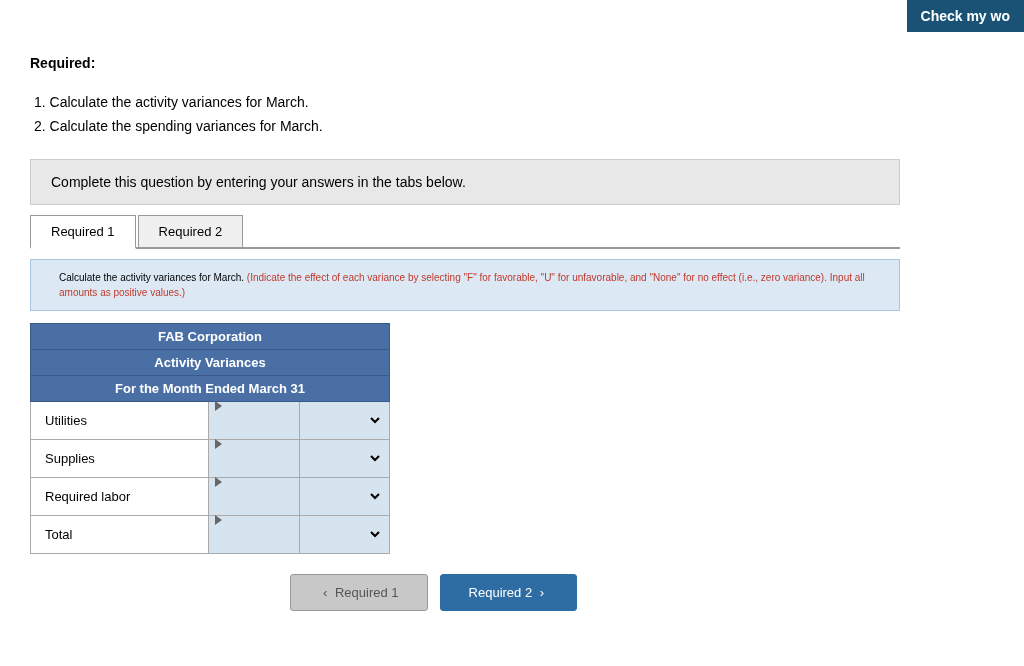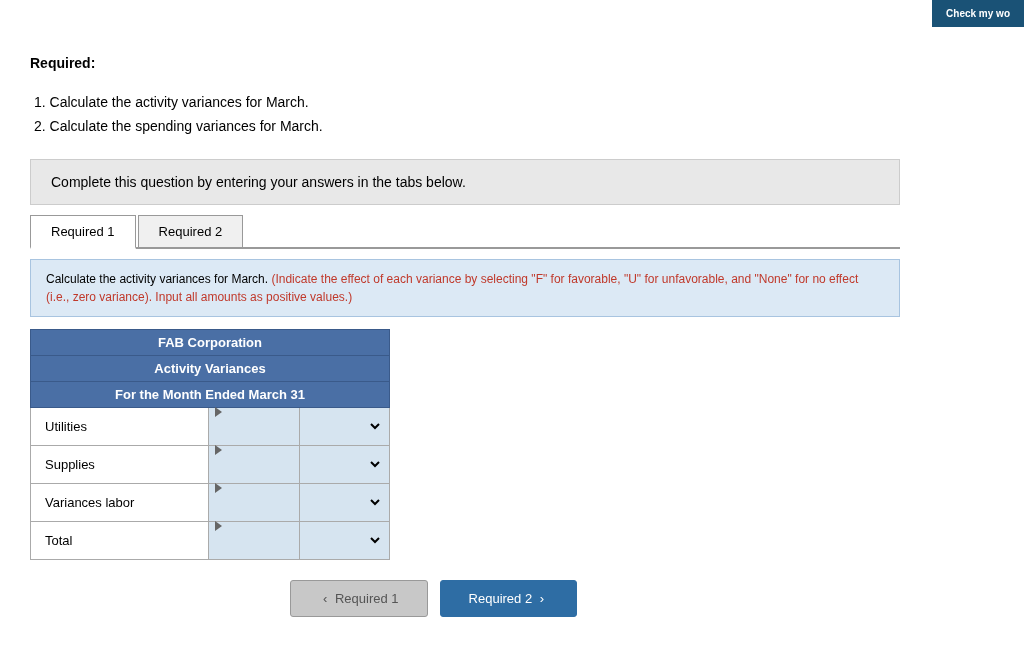--- a/index.html
+++ b/index.html
@@ -14,21 +14,21 @@
     }
 
     
     .top-bar {
       position: absolute;
       top: 0;
       right: 0;
       background: #1a5276;
       color: #fff;
       padding: 8px 14px;
-      font-size: 10px;
+      font-size: 14px;
       font-weight: bold;
       cursor: pointer;
     }
 
     
     .main-content {
       padding: 55px 30px 30px 30px;
     }
 
     .required-header {
@@ -83,22 +83,22 @@
     }
 
     .tab:not(.active) {
       background: #f0f0f0;
     }
 
     
     .info-box {
       background: #dce9f5;
       border: 1px solid #a8c4e0;
-      padding: 10px 15px;
-      font-size: 12px;
+      padding: 10px 28px;
+      font-size: 10px;
       line-height: 1.5;
       margin-top: 10px;
       width: 870px;
     }
 
     .info-box .black-text {
       color: #000;
     }
 
     .info-box .red-text {
@@ -287,21 +287,21 @@
           <select>
             <option></option>
             <option>F</option>
             <option>U</option>
             <option>None</option>
           </select>
         </td>
       </tr>
 
       <tr class="data-row">
-        <td class="label-cell">Variances labor</td>
+        <td class="label-cell">Required labor</td>
         <td class="input-cell">
           <span class="arrow-indicator"></span>
           <input type="text" style="">
         </td>
         <td class="select-cell">
           <select>
             <option></option>
             <option>F</option>
             <option>U</option>
             <option>None</option>

